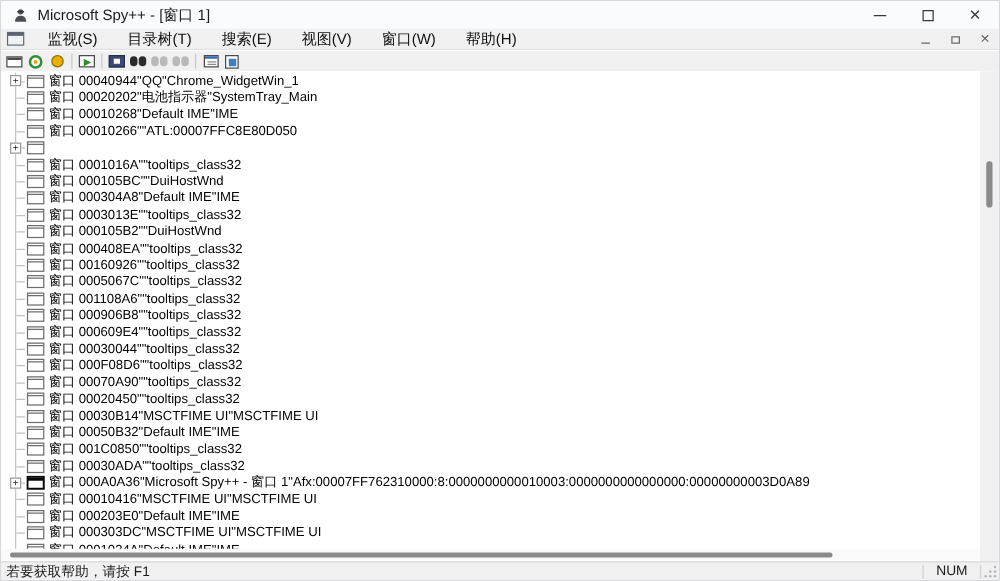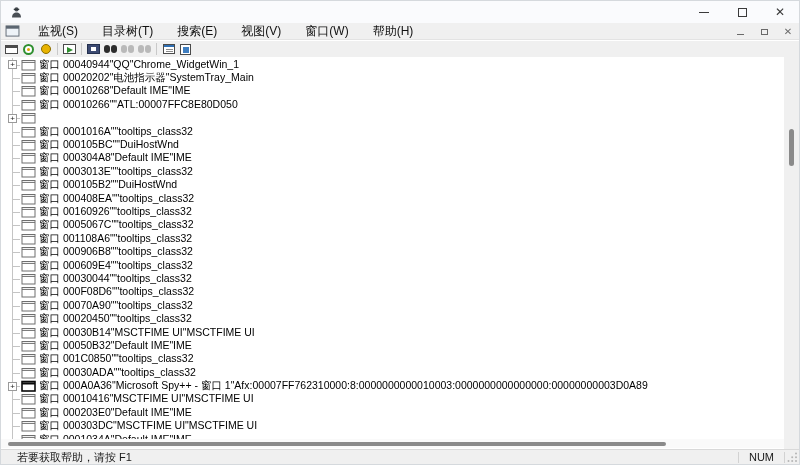--- a/index.html
+++ b/index.html
@@ -76,37 +76,38 @@
 
   
   .vscroll { position:absolute; top:56px; bottom:15px; right:0; width:15px; background:#f0f0f0; }
   .vscroll .thumb { position:absolute; left:5px; width:5px; top:72px; height:37px; background:#8a8a8a; border-radius:3px; }
   .hscroll { position:absolute; left:0; right:15px; bottom:16px; height:9px; background:#fafafa; }
   .hscroll .thumb { position:absolute; top:3px; left:7px; width:84%; height:4px; background:#8a8a8a; border-radius:2px; }
 
   
   .statusbar { position:absolute; left:0; right:0; bottom:0; height:15px; background:#f0f0f0;
                border-top:1px solid #d9d9d9; display:flex; align-items:center; font-size:11px; color:#1b1b1b; }
-  .sb-help { padding-left:16px; flex:1 1 auto; white-space:nowrap; }
+  .sb-help { padding-left:4px; flex:1 1 auto; white-space:nowrap; }
   .sb-sep { width:1px; height:11px; background:#d2d2d2; }
   .sb-num { width:45px; text-align:center; }
   .sb-pad { width:14px; }
   .grip { position:absolute; right:1px; bottom:1px; width:12px; height:12px; }
 </style>
 </head>
 <body>
 
 <div class="app">
 
   <div class="titlebar">
     <svg class="app-icon" viewBox="0 0 16 16">
       <circle cx="8" cy="4.2" r="2.6" fill="#4a4f55"></circle>
       <path d="M2.5 14 C2.5 9.8 5 8 8 8 C11 8 13.5 9.8 13.5 14 Z" fill="#4a4f55"></path>
       <rect x="4.6" y="3.4" width="6.8" height="1.4" fill="#2e3338"></rect>
     </svg>
+    <span class="title-text">Microsoft Spy++ - [窗口 1]</span>
     <div class="win-controls">
       <div class="wc-btn">
           <span class="wc-min-glyph"></span>
         </div>
       <div class="wc-btn">
           <span class="wc-max-glyph"></span>
         </div>
       <div class="wc-btn">
           <span class="wc-close-glyph">✕</span>
         </div>

